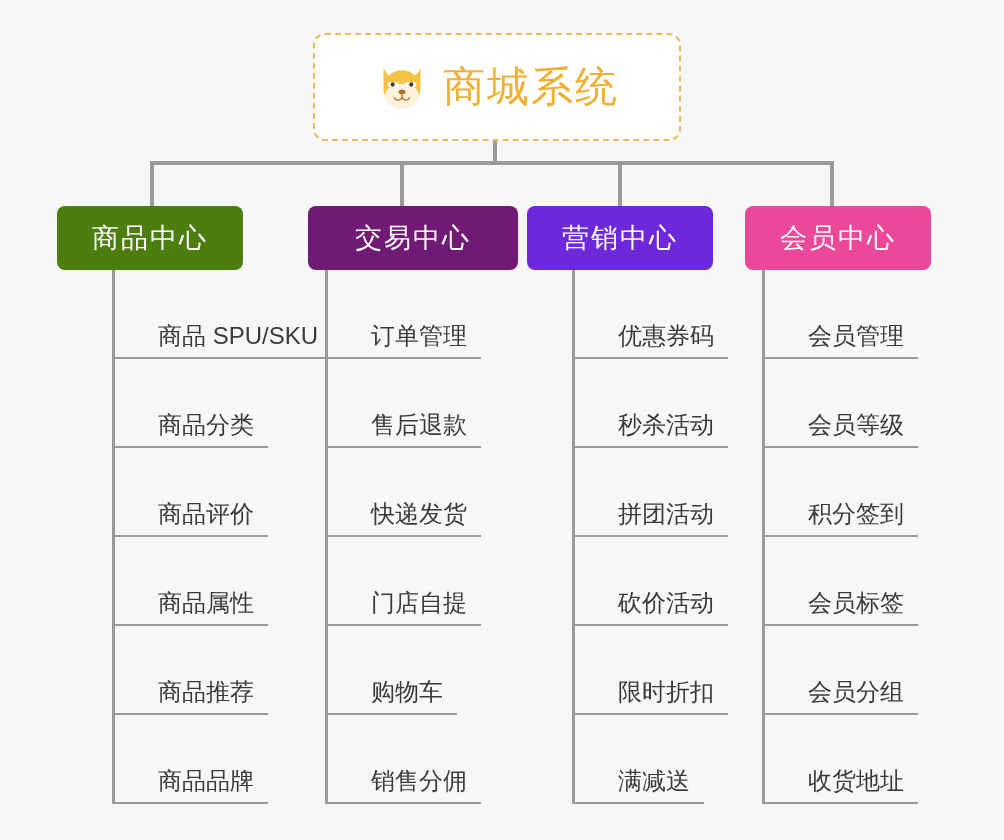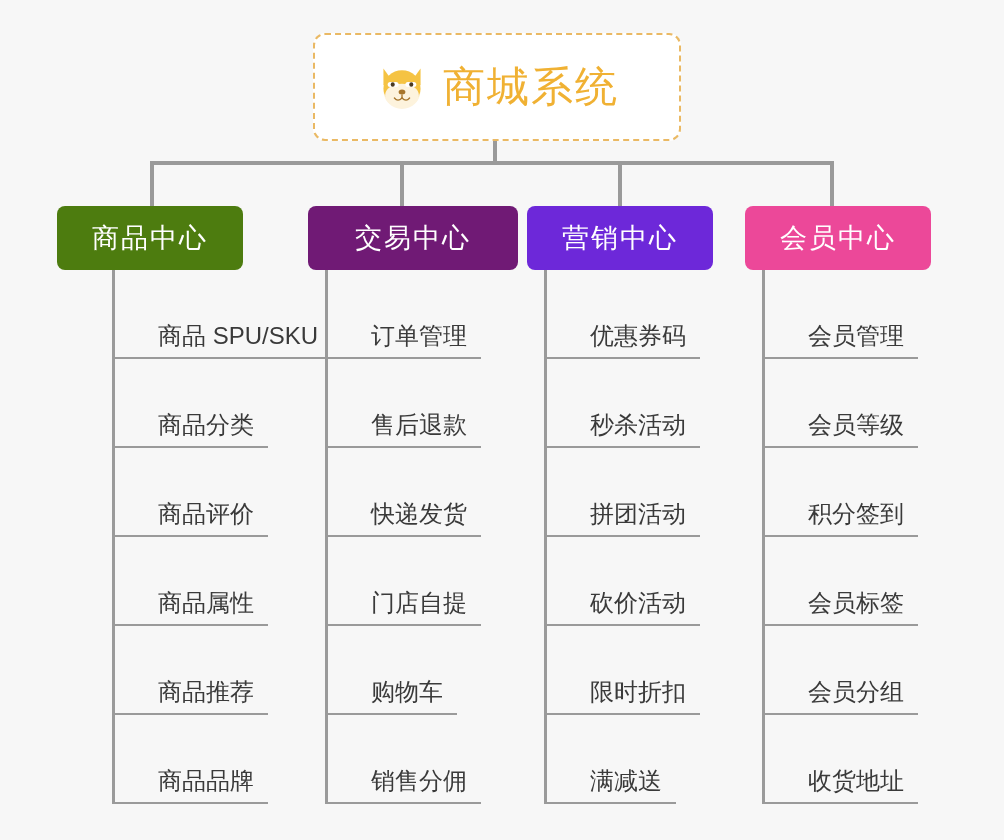--- a/index.html
+++ b/index.html
@@ -144,21 +144,21 @@
       <div class="leaf">
         <span class="leaf-inner">门店自提</span>
       </div>
       <div class="leaf">
         <span class="leaf-inner">购物车</span>
       </div>
       <div class="leaf">
         <span class="leaf-inner">销售分佣</span>
       </div>
     </div>
-  <div class="column" style="left:544px;">
+  <div class="column" style="left:572px;">
     <div class="spine" style="height: 534px;"></div>
   <div class="leaf">
         <span class="leaf-inner">优惠券码</span>
       </div>
       <div class="leaf">
         <span class="leaf-inner">秒杀活动</span>
       </div>
       <div class="leaf">
         <span class="leaf-inner">拼团活动</span>
       </div>

